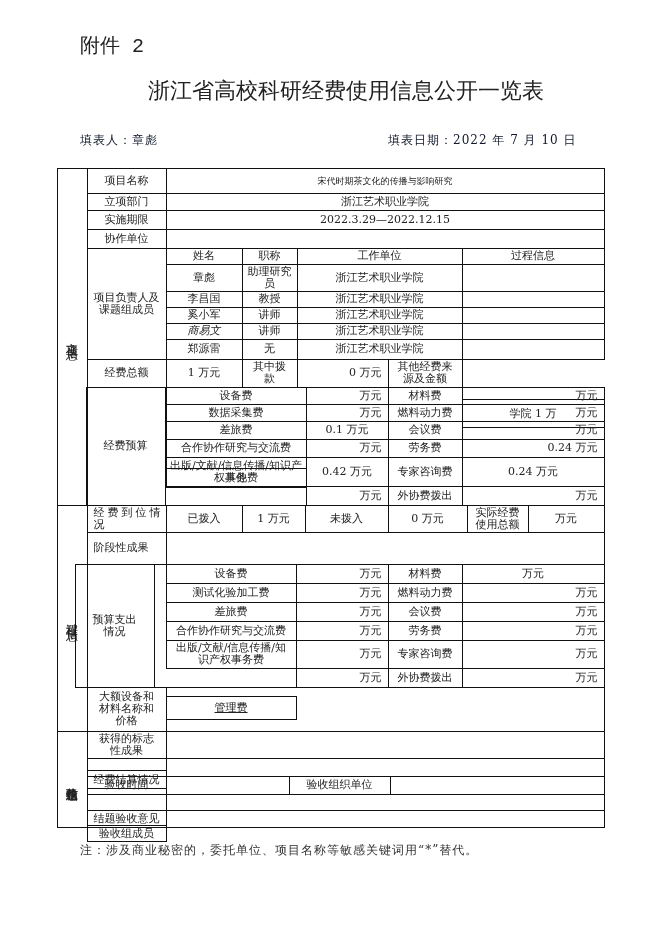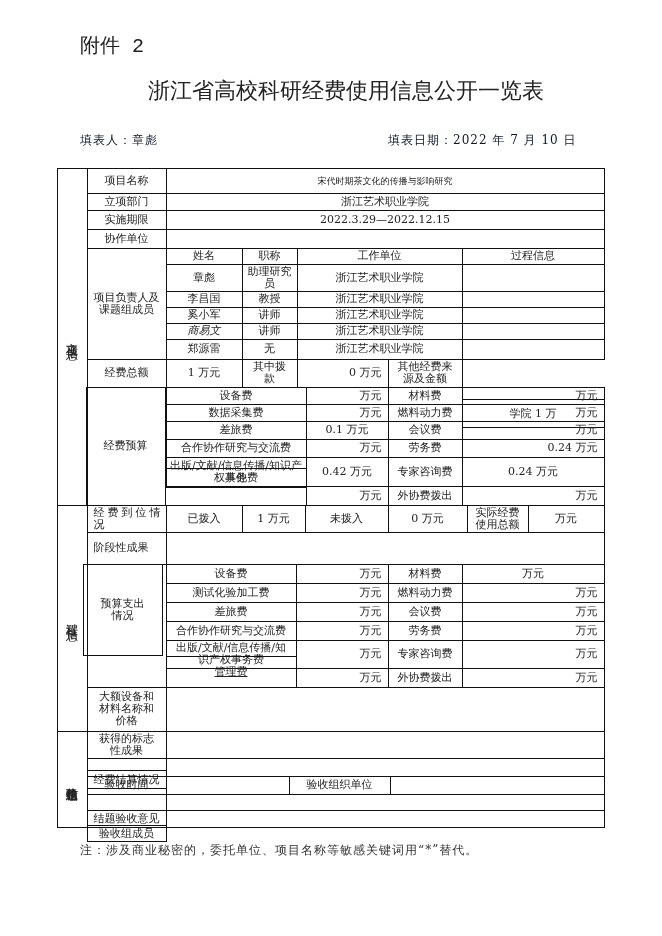--- a/index.html
+++ b/index.html
@@ -119,21 +119,21 @@
   <div class="c" style="left:166px;top:505px;width:77px;height:28px;">已拨入</div>
   <div class="c" style="left:242px;top:505px;width:64px;height:28px;">1 万元</div>
   <div class="c" style="left:305px;top:505px;width:84px;height:28px;">未拨入</div>
   <div class="c" style="left:388px;top:505px;width:80px;height:28px;">0 万元</div>
   <div class="c" style="left:467px;top:505px;width:62px;height:28px;padding:0 6px;">实际经费使用总额</div>
   <div class="c" style="left:528px;top:505px;width:77px;height:28px;">万元</div>
 
   <div class="c l" style="left:87px;top:532px;width:80px;height:33px;">阶段性成果</div>
   <div class="c" style="left:166px;top:532px;width:439px;height:33px;"></div>
 
-  <div class="c" style="left:83px;top:564px;width:80px;height:92px;padding:14px 12px;">预算支出情况</div>
+  <div class="c" style="left:75px;top:564px;width:80px;height:124px;padding:14px 12px;">预算支出情况</div>
 
   <div class="c" style="left:166px;top:564px;width:131px;height:20px;">设备费</div>
   <div class="c r" style="left:296px;top:564px;width:93px;height:20px;">万元</div>
   <div class="c" style="left:388px;top:564px;width:75px;height:20px;">材料费</div>
   <div class="c" style="left:462px;top:564px;width:143px;height:20px;">万元</div>
 
   <div class="c" style="left:166px;top:583px;width:131px;height:20px;">测试化验加工费</div>
   <div class="c r" style="left:296px;top:583px;width:93px;height:20px;">万元</div>
   <div class="c" style="left:388px;top:583px;width:75px;height:20px;">燃料动力费</div>
   <div class="c r" style="left:462px;top:583px;width:143px;height:20px;">万元</div>
@@ -146,21 +146,21 @@
   <div class="c" style="left:166px;top:621px;width:131px;height:20px;">合作协作研究与交流费</div>
   <div class="c r" style="left:296px;top:621px;width:93px;height:20px;">万元</div>
   <div class="c" style="left:388px;top:621px;width:75px;height:20px;">劳务费</div>
   <div class="c r" style="left:462px;top:621px;width:143px;height:20px;">万元</div>
 
   <div class="c" style="left:166px;top:640px;width:131px;height:29px;padding:0 6px;">出版/文献/信息传播/知识产权事务费</div>
   <div class="c r" style="left:296px;top:640px;width:93px;height:29px;">万元</div>
   <div class="c" style="left:388px;top:640px;width:75px;height:29px;">专家咨询费</div>
   <div class="c r" style="left:462px;top:640px;width:143px;height:29px;">万元</div>
 
-  <div class="c" style="left:166px;top:656px;width:131px;height:32px;text-decoration:underline;">管理费</div>
+  <div class="c" style="left:166px;top:696px;width:131px;height:24px;text-decoration:underline;">管理费</div>
   <div class="c r" style="left:296px;top:668px;width:93px;height:20px;">万元</div>
   <div class="c" style="left:388px;top:668px;width:75px;height:20px;">外协费拨出</div>
   <div class="c r" style="left:462px;top:668px;width:143px;height:20px;">万元</div>
 
   <div class="c" style="left:87px;top:687px;width:80px;height:45px;padding:0 10px;">大额设备和材料名称和价格</div>
   <div class="c" style="left:166px;top:687px;width:439px;height:45px;"></div>
 
   <div class="c vert" style="left:57px;top:731px;width:31px;height:97px;letter-spacing:0;">结题验收信息</div>
 
   <div class="c" style="left:87px;top:731px;width:80px;height:28px;padding:0 8px;">获得的标志性成果</div>

